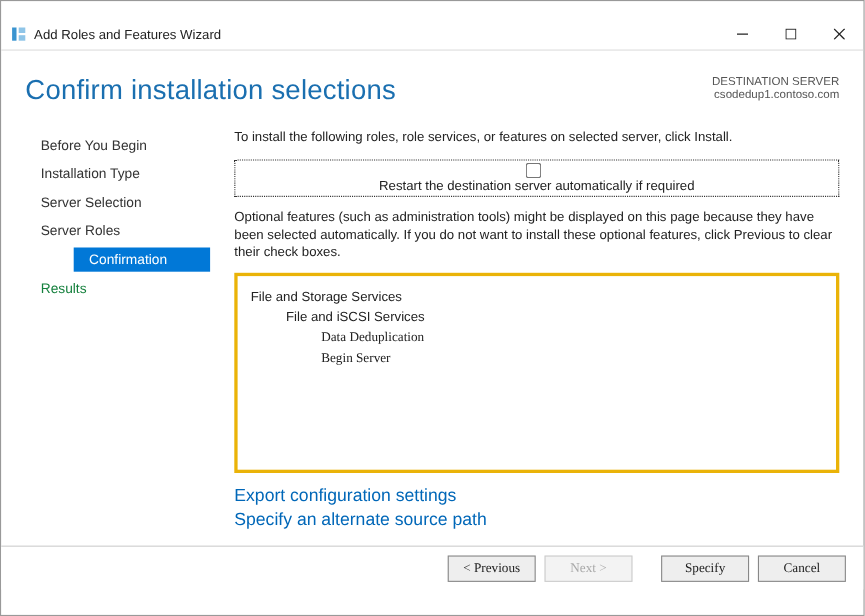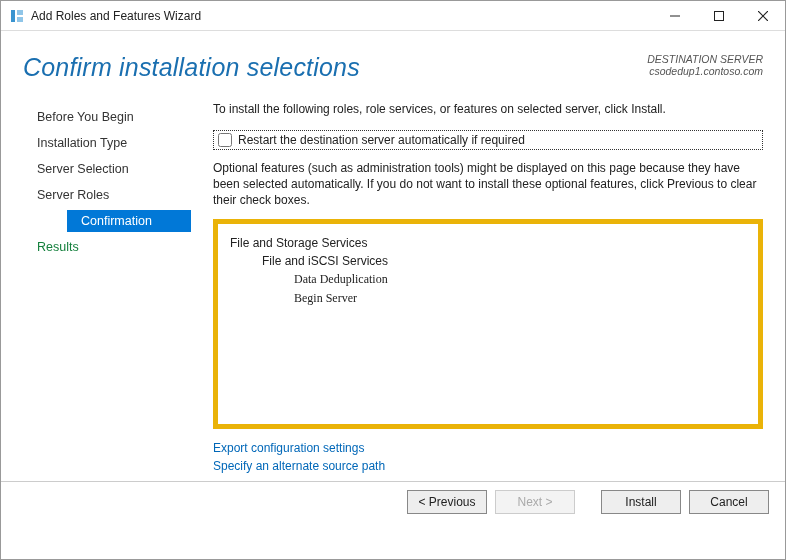--- a/index.html
+++ b/index.html
@@ -14,39 +14,39 @@
   }
   
   .titlebar {
     height: 30px;
     display: flex;
     align-items: center;
     padding: 0 0 0 8px;
     border-bottom: 1px solid #ddd;
     font-size: 12px;
     color: #222;
+    margin-top: 15px;
   }
   .titlebar .icon { width: 16px; height: 16px; margin-right: 6px; display:flex; align-items:center; justify-content:center;}
   .titlebar .spacer { flex: 1; }
   .win-btn {
     width: 44px; height: 30px;
     display:flex; align-items:center; justify-content:center;
     font-size: 13px;
     color:#222;
   }
   .content {
     height: 490px;
     padding: 0;
     position: relative;
   }
   .heading-row {
     display:flex;
     align-items: flex-start;
     padding: 22px 22px 0 22px;
-    font-style: italic;
   }
   .heading {
     font-size: 25px;
     font-weight: 300;
     color: #1a6fb0;
     letter-spacing: 0.2px;
   }
   .dest {
     margin-left:auto;
     text-align: right;
@@ -86,37 +86,38 @@
     font-size: 12px;
     color: #222;
   }
   .instr { margin-bottom: 14px; color:#222; font-size:12px; }
   .restart-row {
     border: 1px dotted #333;
     padding: 2px 4px;
     display:flex;
     align-items:center;
     margin-bottom: 10px;
+    flex-direction: column;
   }
   .restart-row input { margin-right: 6px; width:14px; height:14px;}
   .opt-text { margin-bottom: 10px; line-height: 1.35; color:#222;}
   .feature-box {
-    border: 5px solid #eab308;
-    height: 210px;
+    border: 3px solid #eab308;
+    height: 182px;
     padding: 10px 12px;
     overflow: auto;
     margin-bottom: 12px;
   }
   .tree-l0 { margin: 2px 0 4px 0; }
   .tree-l1 { margin: 2px 0 4px 32px; }
   .tree-l2 { margin: 2px 0 4px 64px; font-family: Liberation Serif, serif; }
   .links a {
     color: #0067b8;
     text-decoration: none;
-    font-size: 12px;
+    font-size: 16px;
     display:block;
     margin-bottom: 4px;
   }
   
   .buttonbar {
     height: 40px;
     border-top: 1px solid #ccc;
     display:flex;
     align-items:center;
     justify-content:flex-end;
@@ -128,20 +129,21 @@
   }
   .btn {
     width: 80px;
     height: 24px;
     border: 1px solid #888;
     background: #eee;
     font-size: 12px;
     cursor: pointer;
     color: #222;
     padding:0;
+    font-family:Liberation Serif, serif;
   }
   .btn:disabled {
     color: #aaa;
     border-color: #ccc;
     background: #f3f3f3;
     cursor: default;
   }
   .btn-gap { width:10px; }
 </style>
 </head>
@@ -216,17 +218,17 @@
         <a href="#">Export configuration settings</a>
         <a href="#">Specify an alternate source path</a>
       </div>
     </div>
   </div>
 
   <div class="buttonbar">
     <button class="btn">&lt; Previous</button>
     <button class="btn" disabled="">Next &gt;</button>
     <span class="btn-gap"></span>
-    <button class="btn">Install</button>
+    <button class="btn">Specify</button>
     <button class="btn">Cancel</button>
   </div>
 
 </div>
 
 </body></html>

